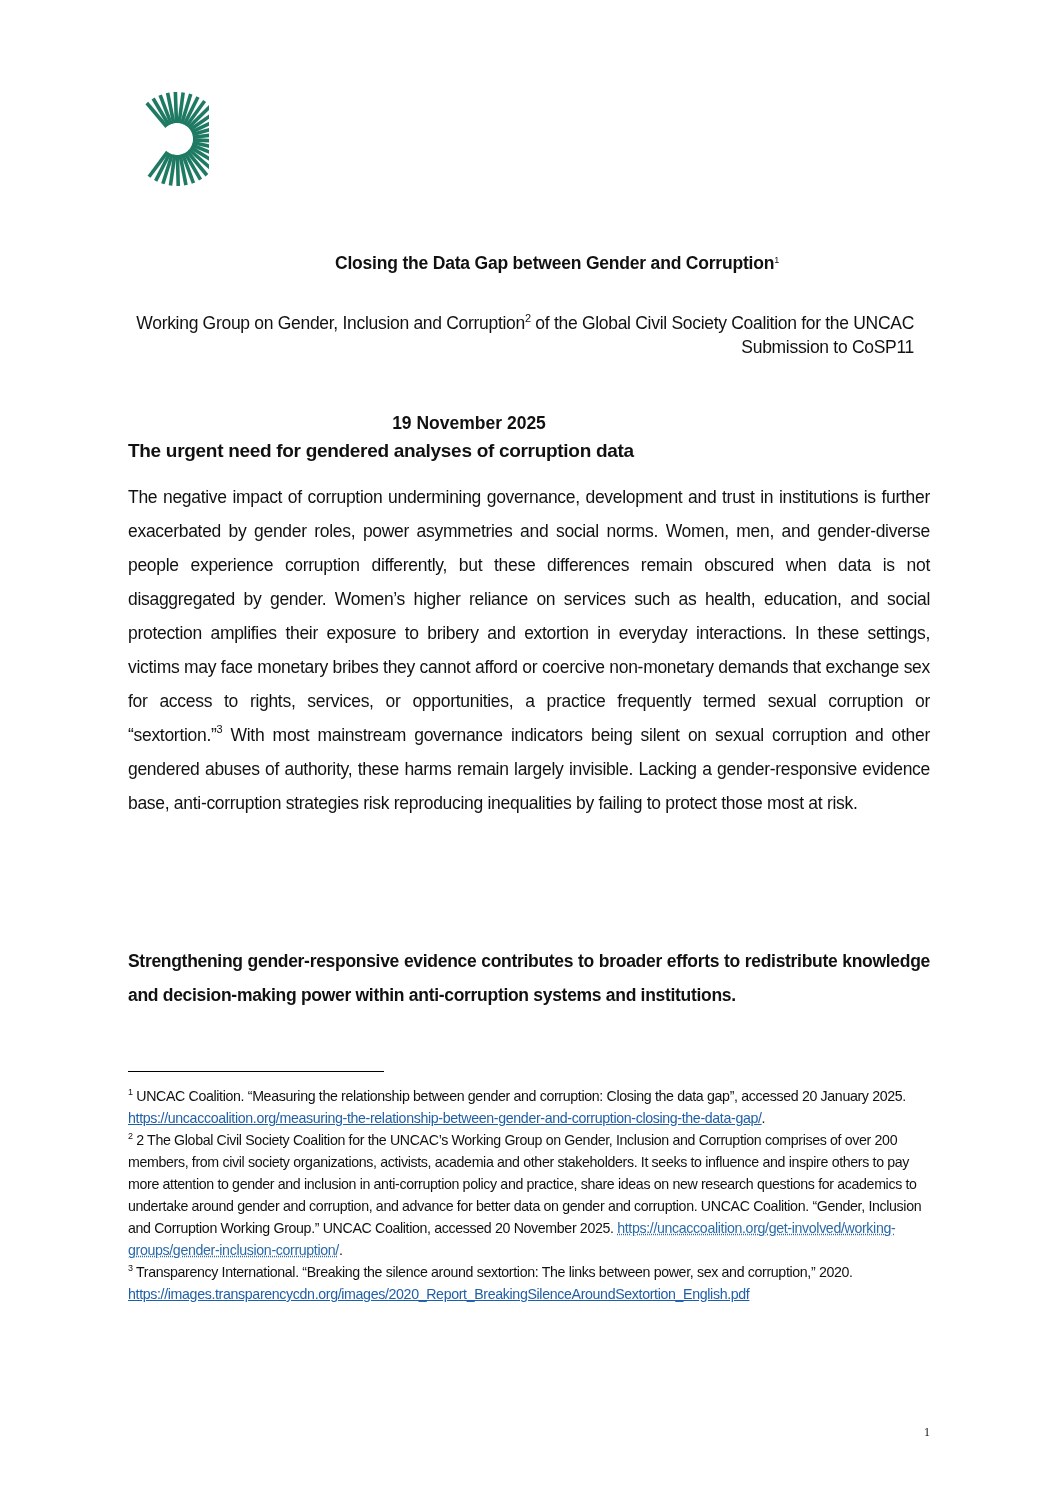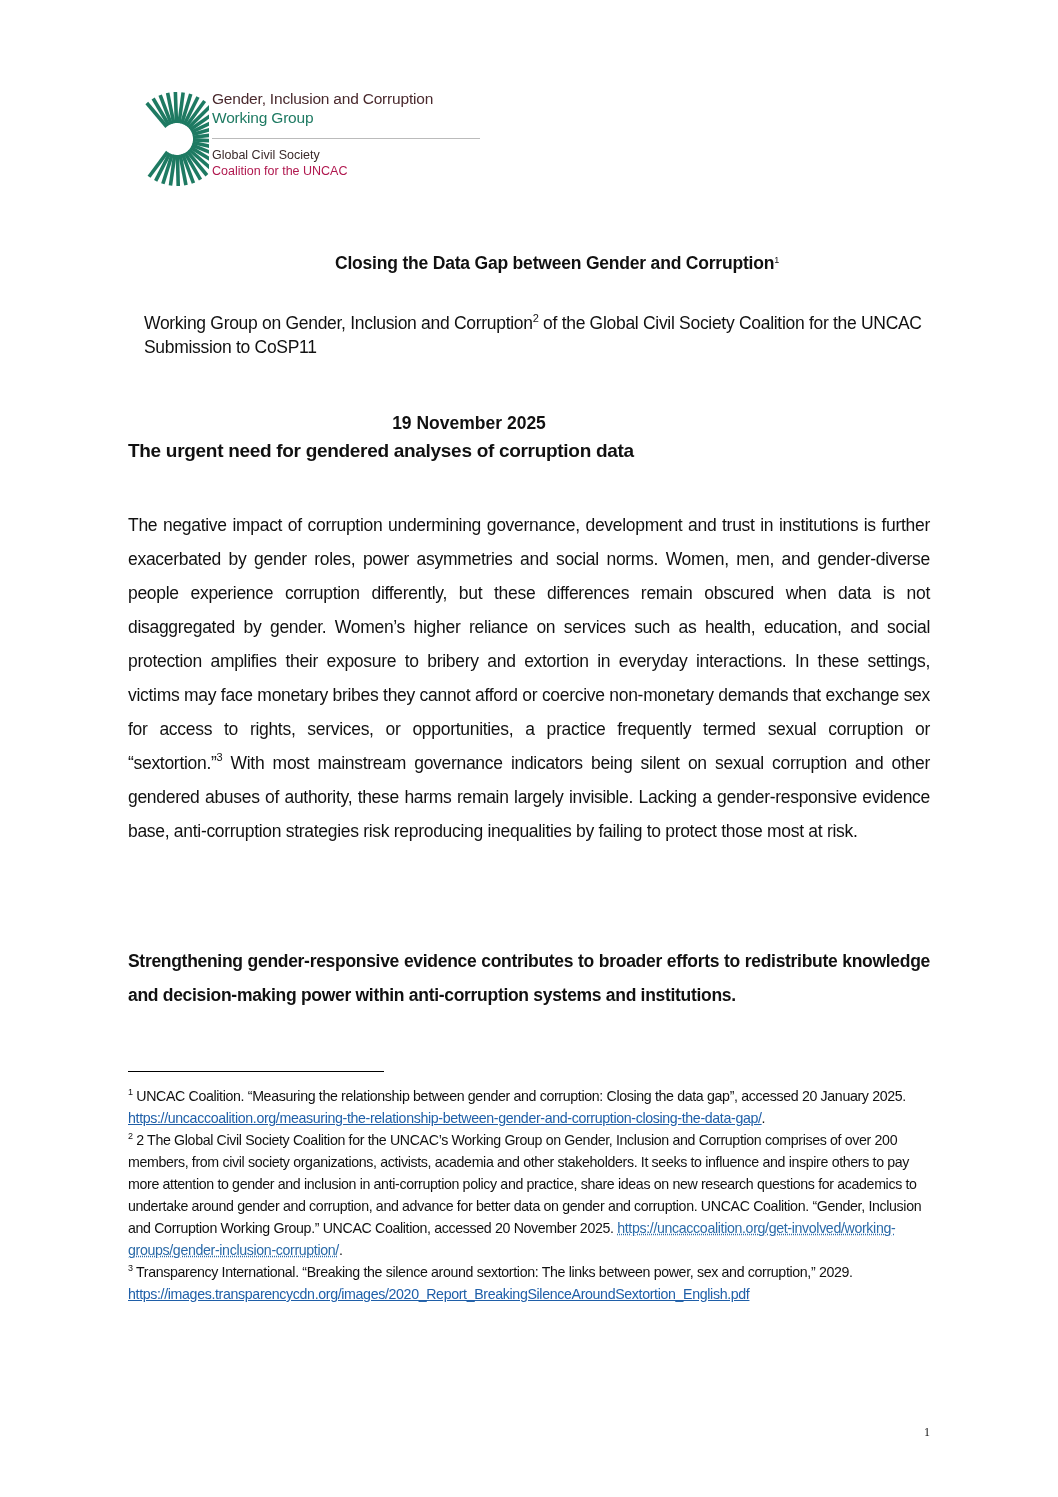--- a/index.html
+++ b/index.html
@@ -10,30 +10,30 @@
   .logo-text { position: absolute; left: 85px; top: 0; width: 270px; }
   .logo-line1 { font-size: 15.5px; color: #4a2a2e; line-height: 18px; letter-spacing: -0.2px; }
   .logo-line2 { font-size: 15.5px; color: #1e7a62; line-height: 20px; letter-spacing: -0.2px; }
   .logo-rule { height: 1px; background: #bbbbbb; margin: 10px 0 8px 0; width: 268px; }
   .logo-line3 { font-size: 12.5px; color: #3a2a2a; line-height: 16px; }
   .logo-line4 { font-size: 12.5px; color: #b0174e; line-height: 16px; }
 
   .title { position: absolute; left: 0; width: 1058px; top: 253px; text-align: center;
            font-weight: bold; font-size: 17.5px; letter-spacing: -0.2px; padding-left: 28px; }
   .title sup { font-size: 9px; font-weight: normal; vertical-align: 6px; }
-  .subtitle { position: absolute; left: 144px; width: 802px; top: 306px; text-align: left;
+  .subtitle { position: absolute; left: 112px; width: 802px; top: 306px; text-align: right;
               font-size: 17.5px; line-height: 24px; letter-spacing: -0.3px; }
   .subtitle sup { font-size: 11px; vertical-align: 7px; }
   .date { position: absolute; left: 0; width: 938px; top: 413px; text-align: center;
           font-weight: bold; font-size: 17.5px; }
   .heading { position: absolute; left: 128px; top: 440px; font-weight: bold; font-size: 19px; letter-spacing: -0.3px; }
   .para { position: absolute; left: 128px; width: 802px; font-size: 17.5px; line-height: 34px;
           text-align: justify; letter-spacing: -0.3px; }
   .para sup { font-size: 11px; line-height: 0; vertical-align: 8px; }
-  .p1 { top: 508px; }
+  .p1 { top: 480px; }
   .p2 { top: 944px; font-weight: bold; }
   .fn-rule { position: absolute; left: 128px; top: 1071px; width: 256px; height: 1px; background: #000; }
   .footnotes { position: absolute; left: 128px; width: 810px; top: 1085px; font-size: 14.2px;
                line-height: 22px; letter-spacing: -0.35px; }
   .footnotes sup { font-size: 9px; line-height: 0; vertical-align: 6px; }
   .fn a, .fn .link { color: #1f5fa8; text-decoration: underline; text-align: right; }
   .fn .link.dotted { text-decoration: underline dotted; color: #2a6aa8; }
   .page-num { position: absolute; left: 924px; top: 1425px; font-size: 12px; font-family: "Liberation Serif", serif; }
 </style>
 </head>
@@ -63,27 +63,20 @@
       <line x1="60.17725152444422" y1="61.34599333420352" x2="79.89567635305491" y2="85.26635541922283" stroke="#1e7a62" stroke-width="3.6"></line>
       <line x1="58.00000000000001" y1="62.856406460551014" x2="73.50000000000003" y2="89.70319397786861" stroke="#1e7a62" stroke-width="3.6"></line>
       <line x1="55.60331810015148" y1="63.98675502797436" x2="66.45974691919498" y2="93.02359289467469" stroke="#1e7a62" stroke-width="3.6"></line>
       <line x1="53.05294392602473" y1="64.70603493516262" x2="58.968022782697645" y2="95.13647762204019" stroke="#1e7a62" stroke-width="3.6"></line>
       <line x1="50.41883117292598" y1="64.99451719960892" x2="51.23031657047006" y2="95.98389427385119" stroke="#1e7a62" stroke-width="3.6"></line>
       <line x1="47.77323038463896" y1="64.84428909986512" x2="43.45886425487693" y2="95.54259923085381" stroke="#1e7a62" stroke-width="3.6"></line>
       <line x1="45.18870720793166" y1="64.25947121197164" x2="35.866827423299235" y2="93.82469668516669" stroke="#1e7a62" stroke-width="3.6"></line>
       <line x1="42.736152004167245" y1="63.25610438701388" x2="28.662446512241278" y2="90.87730663685328" stroke="#1e7a62" stroke-width="3.6"></line>
       <line x1="40.48283541197855" y1="61.86170976987549" x2="22.043329022686994" y2="86.78127244900924" stroke="#1e7a62" stroke-width="3.6"></line>
     </svg>
-  <div class="logo-text">
-    <div class="logo-line1">Gender, Inclusion and Corruption</div>
-    <div class="logo-line2">Working Group</div>
-    <div class="logo-rule"></div>
-    <div class="logo-line3">Global Civil Society</div>
-    <div class="logo-line4">Coalition for the UNCAC</div>
-  </div>
 </div>
 
 <div class="title">
   <span>Closing the Data Gap between Gender and Corruption</span><sup>1</sup>
 </div>
 
 <div class="subtitle">
   <span>Working Group on Gender, Inclusion and Corruption</span><sup>2</sup><span> of the Global Civil Society Coalition for the UNCAC Submission to CoSP11</span>
 </div>
 
@@ -100,17 +93,17 @@
 <div class="fn-rule"></div>
 
 <div class="footnotes">
   <div class="fn">
     <sup>1</sup><span> UNCAC Coalition. “Measuring the relationship between gender and corruption: Closing the data gap”, accessed 20 January 2025. </span><span class="link">https://uncaccoalition.org/measuring-the-relationship-between-gender-and-corruption-closing-the-data-gap/</span><span>.</span>
   </div>
   <div class="fn">
     <sup>2</sup><span> 2 The Global Civil Society Coalition for the UNCAC’s Working Group on Gender, Inclusion and Corruption comprises of over 200 members, from civil society organizations, activists, academia and other stakeholders. It seeks to influence and inspire others to pay more attention to gender and inclusion in anti-corruption policy and practice, share ideas on new research questions for academics to undertake around gender and corruption, and advance for better data on gender and corruption. UNCAC Coalition. “Gender, Inclusion and Corruption Working Group.” UNCAC Coalition, accessed 20 November 2025. </span><span class="link dotted">https://uncaccoalition.org/get-involved/working-groups/gender-inclusion-corruption/</span><span>.</span>
   </div>
   <div class="fn">
-    <sup>3</sup><span> Transparency International. “Breaking the silence around sextortion: The links between power, sex and corruption,” 2029. </span><span class="link">https://images.transparencycdn.org/images/2020_Report_BreakingSilenceAroundSextortion_English.pdf</span><span></span>
+    <sup>3</sup><span> Transparency International. “Breaking the silence around sextortion: The links between power, sex and corruption,” 2020. </span><span class="link">https://images.transparencycdn.org/images/2020_Report_BreakingSilenceAroundSextortion_English.pdf</span><span></span>
   </div>
 </div>
 
 <div class="page-num">1</div>
 
 </body></html>

